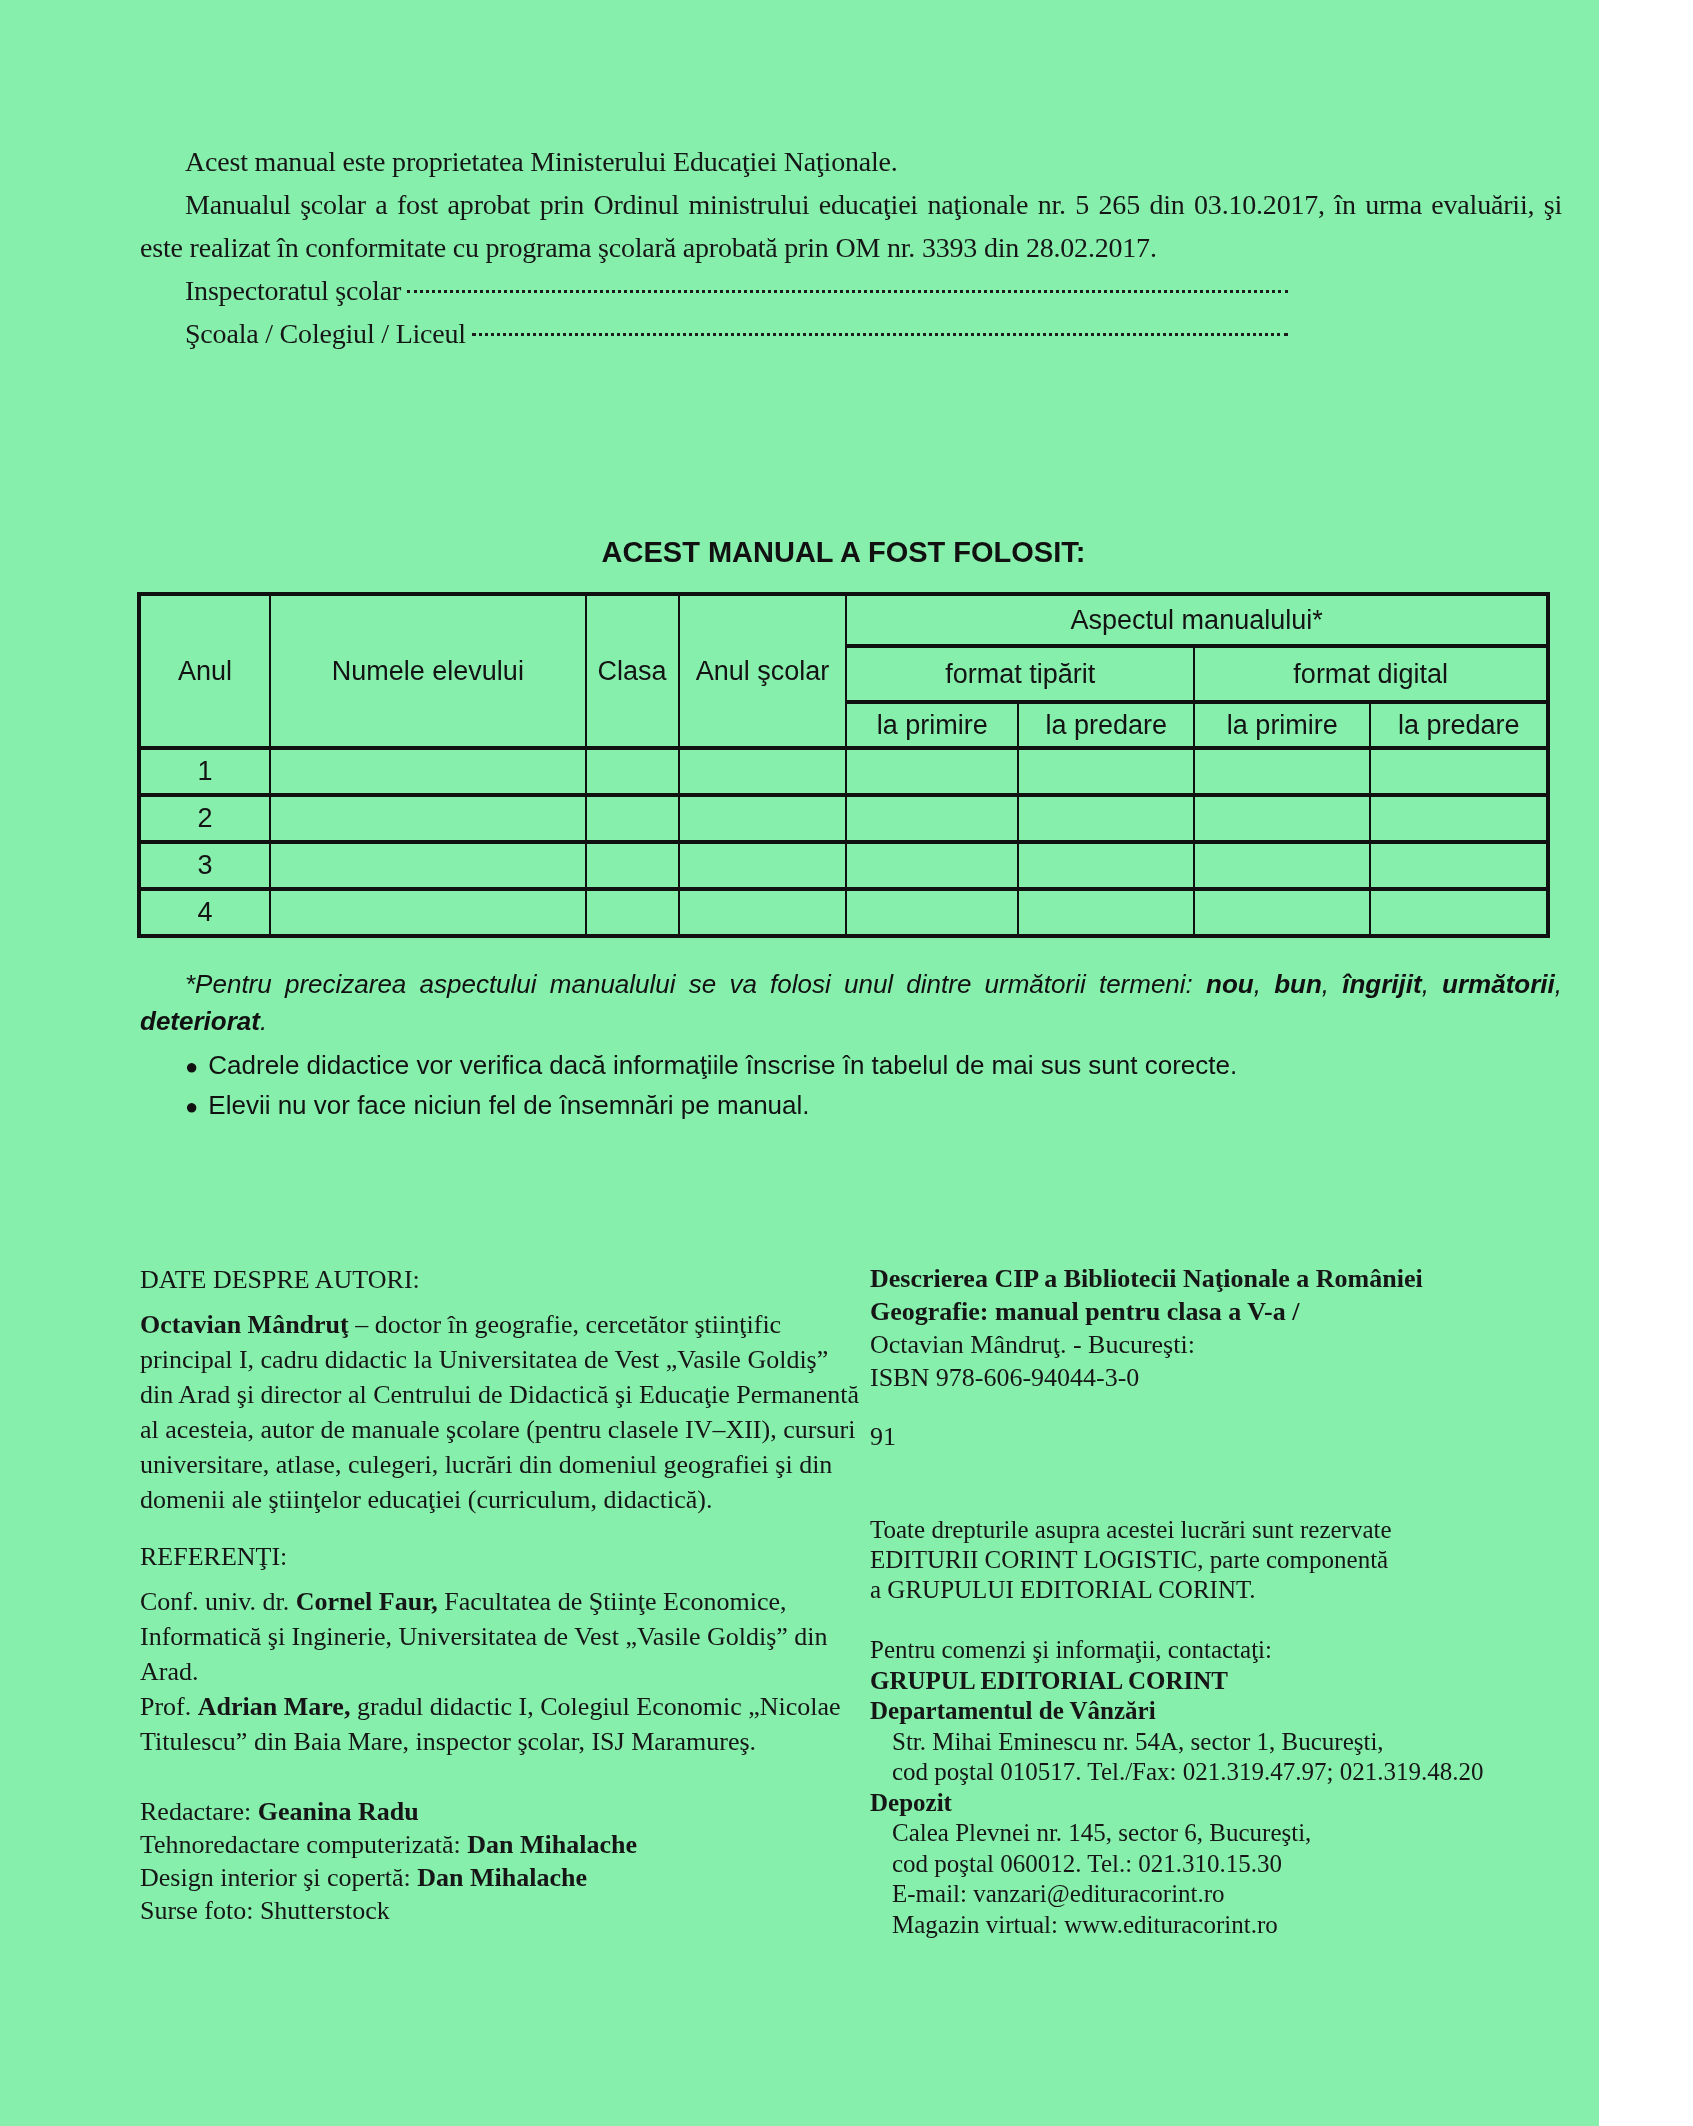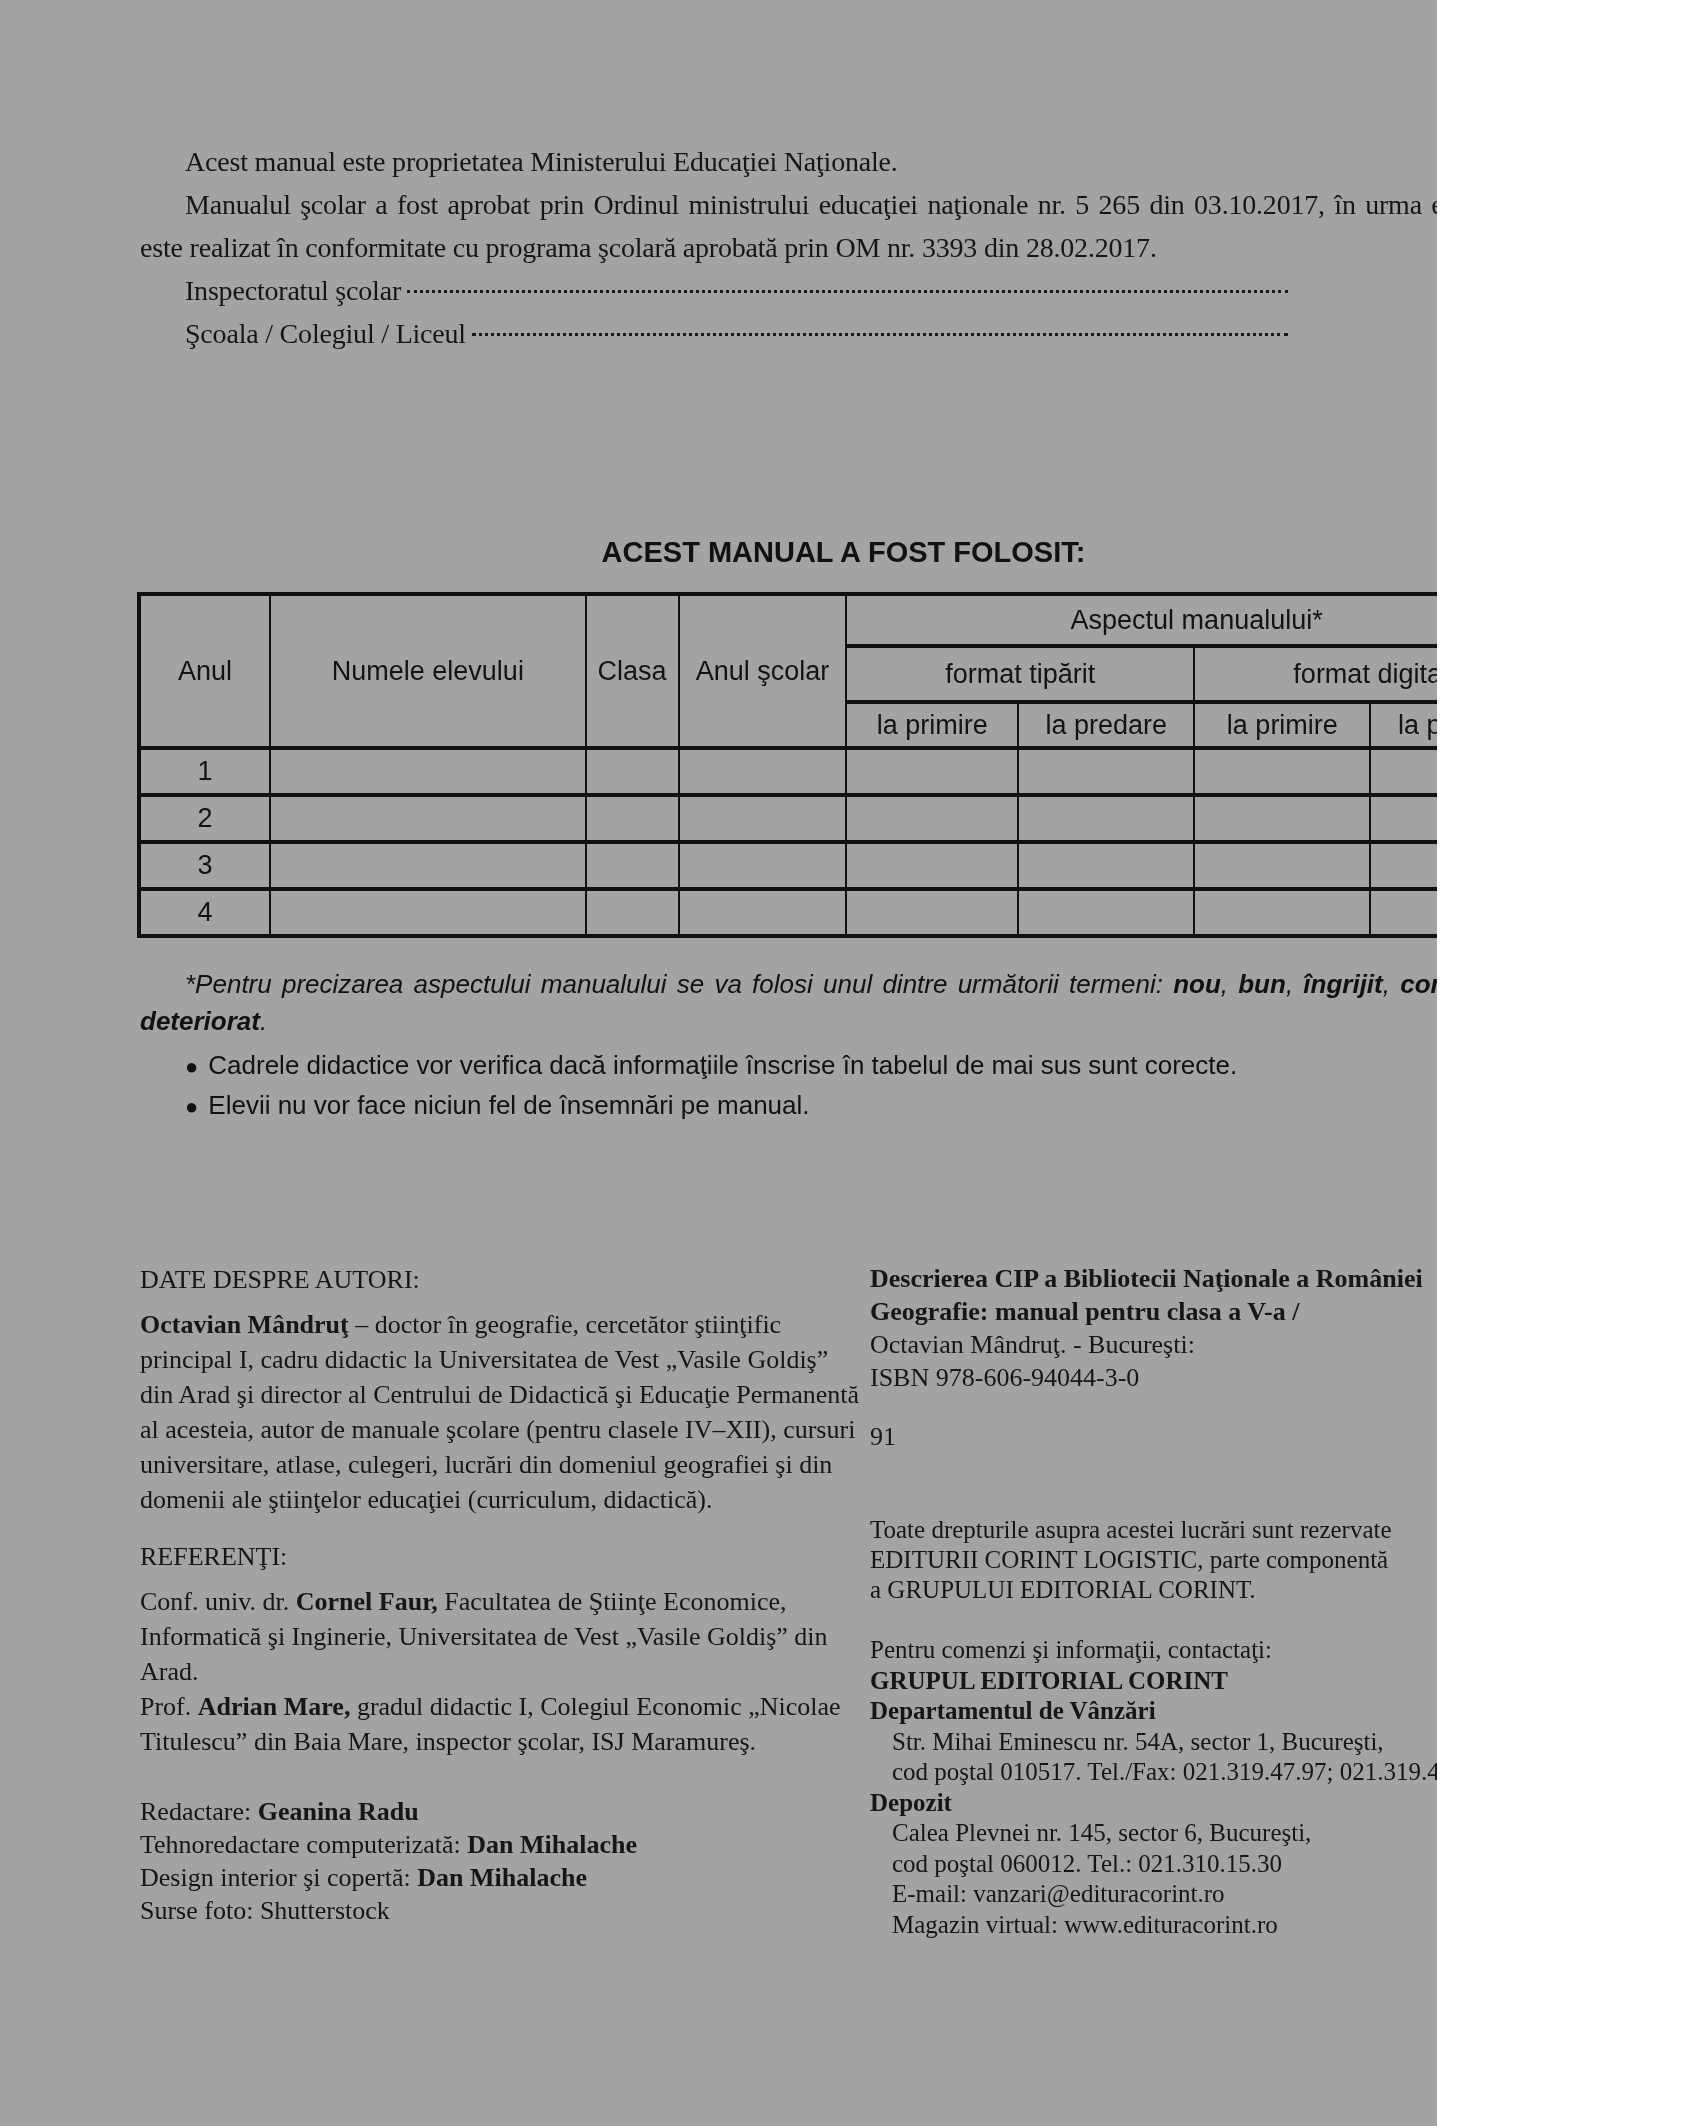--- a/index.html
+++ b/index.html
@@ -1,19 +1,19 @@
 <!DOCTYPE html>
 <html lang="ro"><head>
 <meta charset="utf-8">
 <style>
   html,body { margin:0; padding:0; background:#ffffff; }
   #page {
     position:relative;
-    width:1437px; height:2126px;
-    background:#a3a3a3;
+    width:1599px; height:2126px;
+    background:#86efac;
     color:#161616;
     overflow:hidden;
   }
 
   
   #notice {
     position:absolute; left:140px; top:140px; width:1422px;
     font-family:"Liberation Serif", serif;
     font-size:28px; line-height:43px;
     letter-spacing:-0.2px;
@@ -202,21 +202,21 @@
         <td></td>
             <td></td>
         <td></td>
             <td></td>
         <td></td>
       </tr>
     </tbody>
       </table>
   </div>
 
-  <div id="footnote"><span>*Pentru precizarea aspectului manualului se va folosi unul dintre următorii termeni: </span><b>nou</b><span>, </span><b>bun</b><span>, </span><b>îngrijit</b><span>, </span><b>componentă</b><span>, </span><b>deteriorat</b><span>.</span></div>
+  <div id="footnote"><span>*Pentru precizarea aspectului manualului se va folosi unul dintre următorii termeni: </span><b>nou</b><span>, </span><b>bun</b><span>, </span><b>îngrijit</b><span>, </span><b>următorii</b><span>, </span><b>deteriorat</b><span>.</span></div>
 
   <div id="bullets">
     <div class="bullet-item">
       <span class="dot">●</span><span>Cadrele didactice vor verifica dacă informaţiile înscrise în tabelul de mai sus sunt corecte.</span>
     </div>
     <div class="bullet-item">
       <span class="dot">●</span><span>Elevii nu vor face niciun fel de însemnări pe manual.</span>
     </div>
   </div>
 

